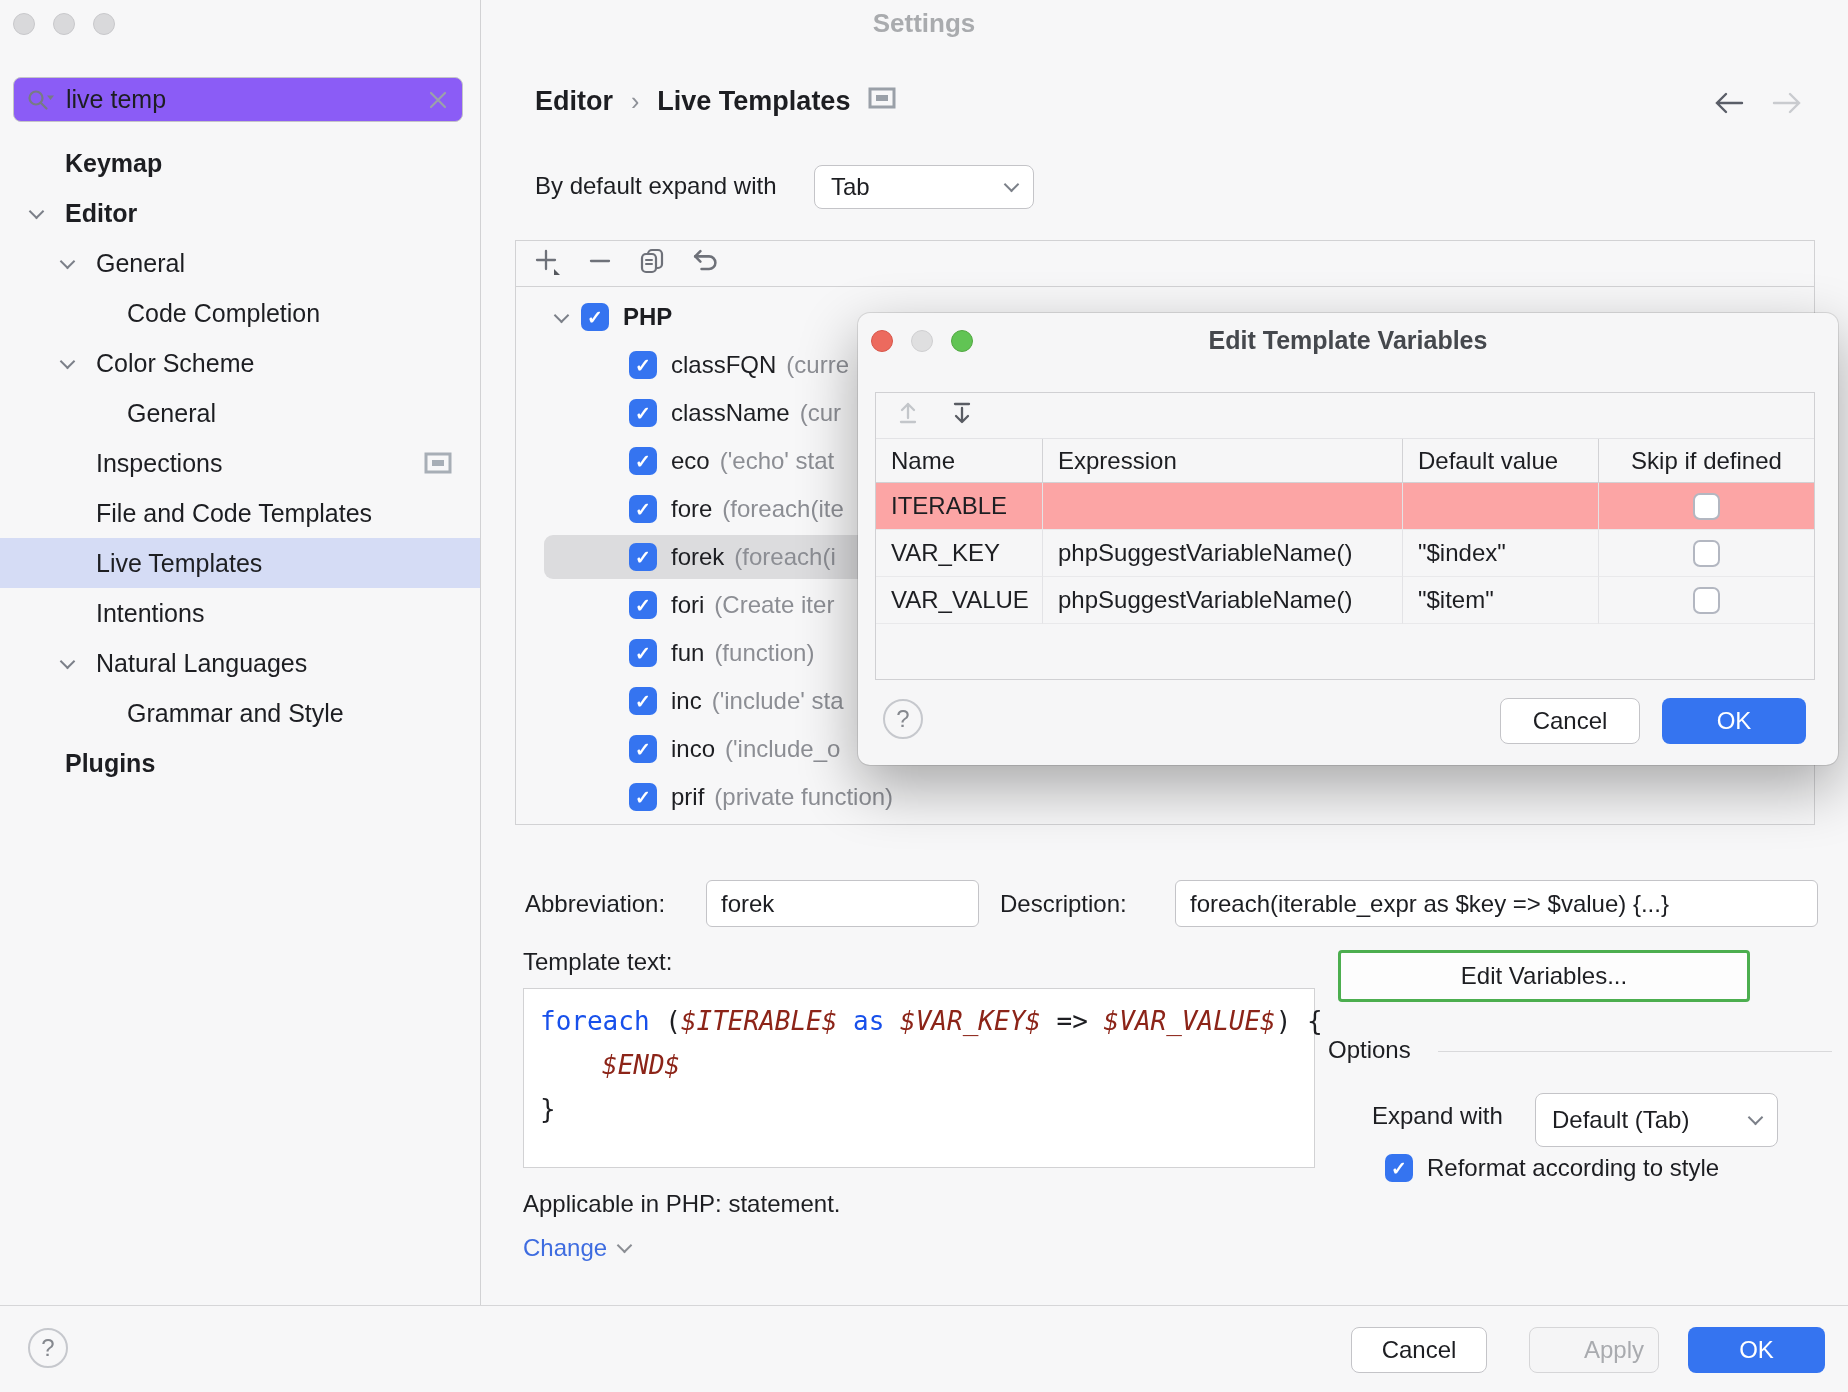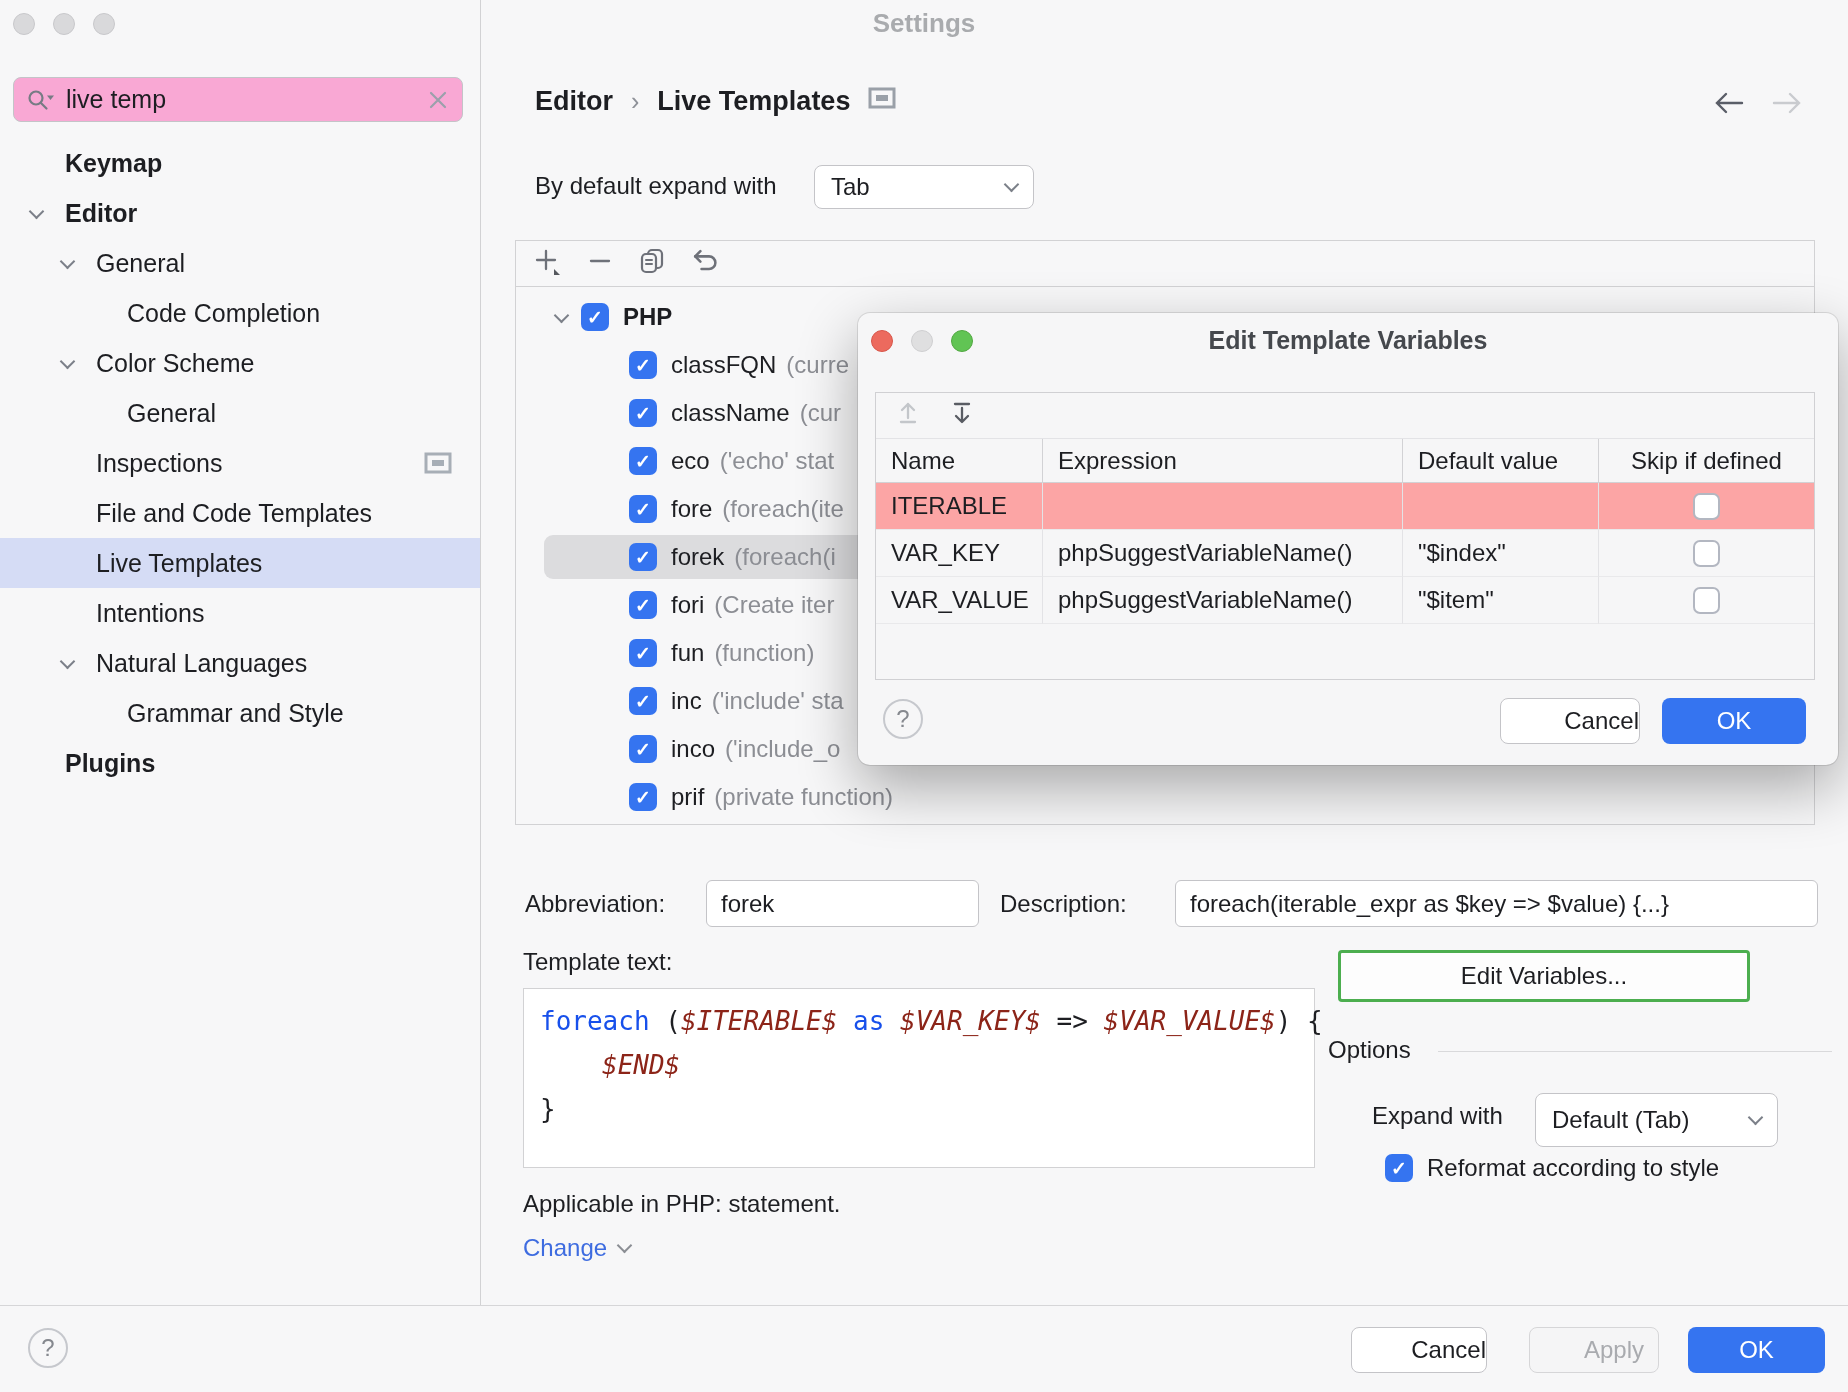--- a/index.html
+++ b/index.html
@@ -10,21 +10,21 @@
 
   
   .traffic { width:22px; height:22px; border-radius:50%; }
   .t-gray  { background:#d9d9db; border:1px solid #c8c8cb; }
   .t-red   { background:#ec6a5e; border:1px solid #d8564a; }
   .t-dgray { background:#dfdfe0; border:1px solid #cfcfd1; }
   .t-green { background:#61c454; border:1px solid #52a842; }
   .win-title { left:0; top:8px; width:1848px; text-align:center; font-weight:bold; font-size:26px; color:#a9abae; }
 
   
-  .search-box { left:13px; top:77px; width:450px; height:45px; background:#f9a8d4; border:1.5px solid #c4c4c8; border-radius:8px; display:flex; align-items:center; padding:0 12px; }
+  .search-box { left:13px; top:77px; width:450px; height:45px; background:#8b5cf6; border:1.5px solid #c4c4c8; border-radius:8px; display:flex; align-items:center; padding:0 12px; }
   .search-box input { border:none; outline:none; flex:1; font-size:25px; font-family:"Liberation Sans",sans-serif; color:#1d1e22; background:transparent; margin-left:10px; }
   .v-sep { left:480px; top:0; width:1px; height:1305px; background:#d2d2d4; }
   .side-rows { left:0; top:138px; width:480px; }
   .srow { height:50px; position:relative; display:flex; align-items:center; font-size:25px; }
   .srow.sel { background:#d5dcf5; }
   .srow.b { font-weight:bold; }
   .i1 { padding-left:65px; } .i2 { padding-left:96px; } .i3 { padding-left:127px; }
   .chev { display:inline-block; width:11px; height:11px; border-right:2.5px solid #7c8089; border-bottom:2.5px solid #7c8089; transform:rotate(45deg); }
   .srow .chev { position:absolute; top:18px; }
   .chev-l1 { left:31px; } .chev-l2 { left:62px; }
@@ -51,21 +51,21 @@
   .input { background:#fff; border:1.5px solid #c4c4c8; border-radius:6px; display:flex; align-items:center; padding:0 14px; font-size:24px; height:47px; }
   .codebox { left:523px; top:988px; width:792px; height:180px; background:#fff; border:1px solid #d2d2d4; font-family:"DejaVu Sans Mono", monospace; font-size:26px; line-height:44px; padding:10px 16px; white-space:pre; }
   .kw { color:#1750EB; }
   .tvar { color:#8C2418; font-style:italic; }
   .green-btn { left:1338px; top:950px; width:412px; height:52px; background:#fdfdfd; border:3px solid #4CAE4F; border-radius:4px; display:flex; align-items:center; justify-content:center; font-size:24px; }
   .hr { height:1px; background:#d9d9db; }
   .link { color:#3E6CE0; }
 
   
   .btn { border-radius:8px; display:flex; align-items:center; justify-content:center; font-size:24px; height:46px; }
-  .btn-plain { background:#fff; border:1.5px solid #c4c4c8; color:#1d1e22;justify-content:flex-end; }
+  .btn-plain { background:#fff; border:1.5px solid #c4c4c8; color:#1d1e22; }
   .btn-disabled { background:#f5f5f6; border:1.5px solid #d6d6d8; color:#a9abaf;padding-left:40px; }
   .btn-blue { background:#3574F0; color:#fff; }
   .help { width:40px; height:40px; border-radius:50%; border:2px solid #c6c8cd; color:#85888e; display:flex; align-items:center; justify-content:center; font-size:24px; background:transparent; }
 
   
   .dialog { left:858px; top:313px; width:980px; height:452px; background:#f6f6f7; border-radius:12px; box-shadow:0 22px 60px rgba(0,0,0,0.33), 0 0 0 1px rgba(0,0,0,0.10); z-index:10; }
   .dlg-title { position:absolute; left:0; top:13px; width:100%; text-align:center; font-weight:bold; font-size:25px; color:#45484d; }
   .dtable { position:absolute; left:17px; top:79px; width:940px; height:288px; border:1px solid #d0d0d3; }
   .dtoolbar { height:46px; border-bottom:1px solid #e3e3e6; display:flex; align-items:center; gap:26px; padding-left:18px; }
   .tgrid { display:grid; grid-template-columns:167px 360px 196px 1fr; }

